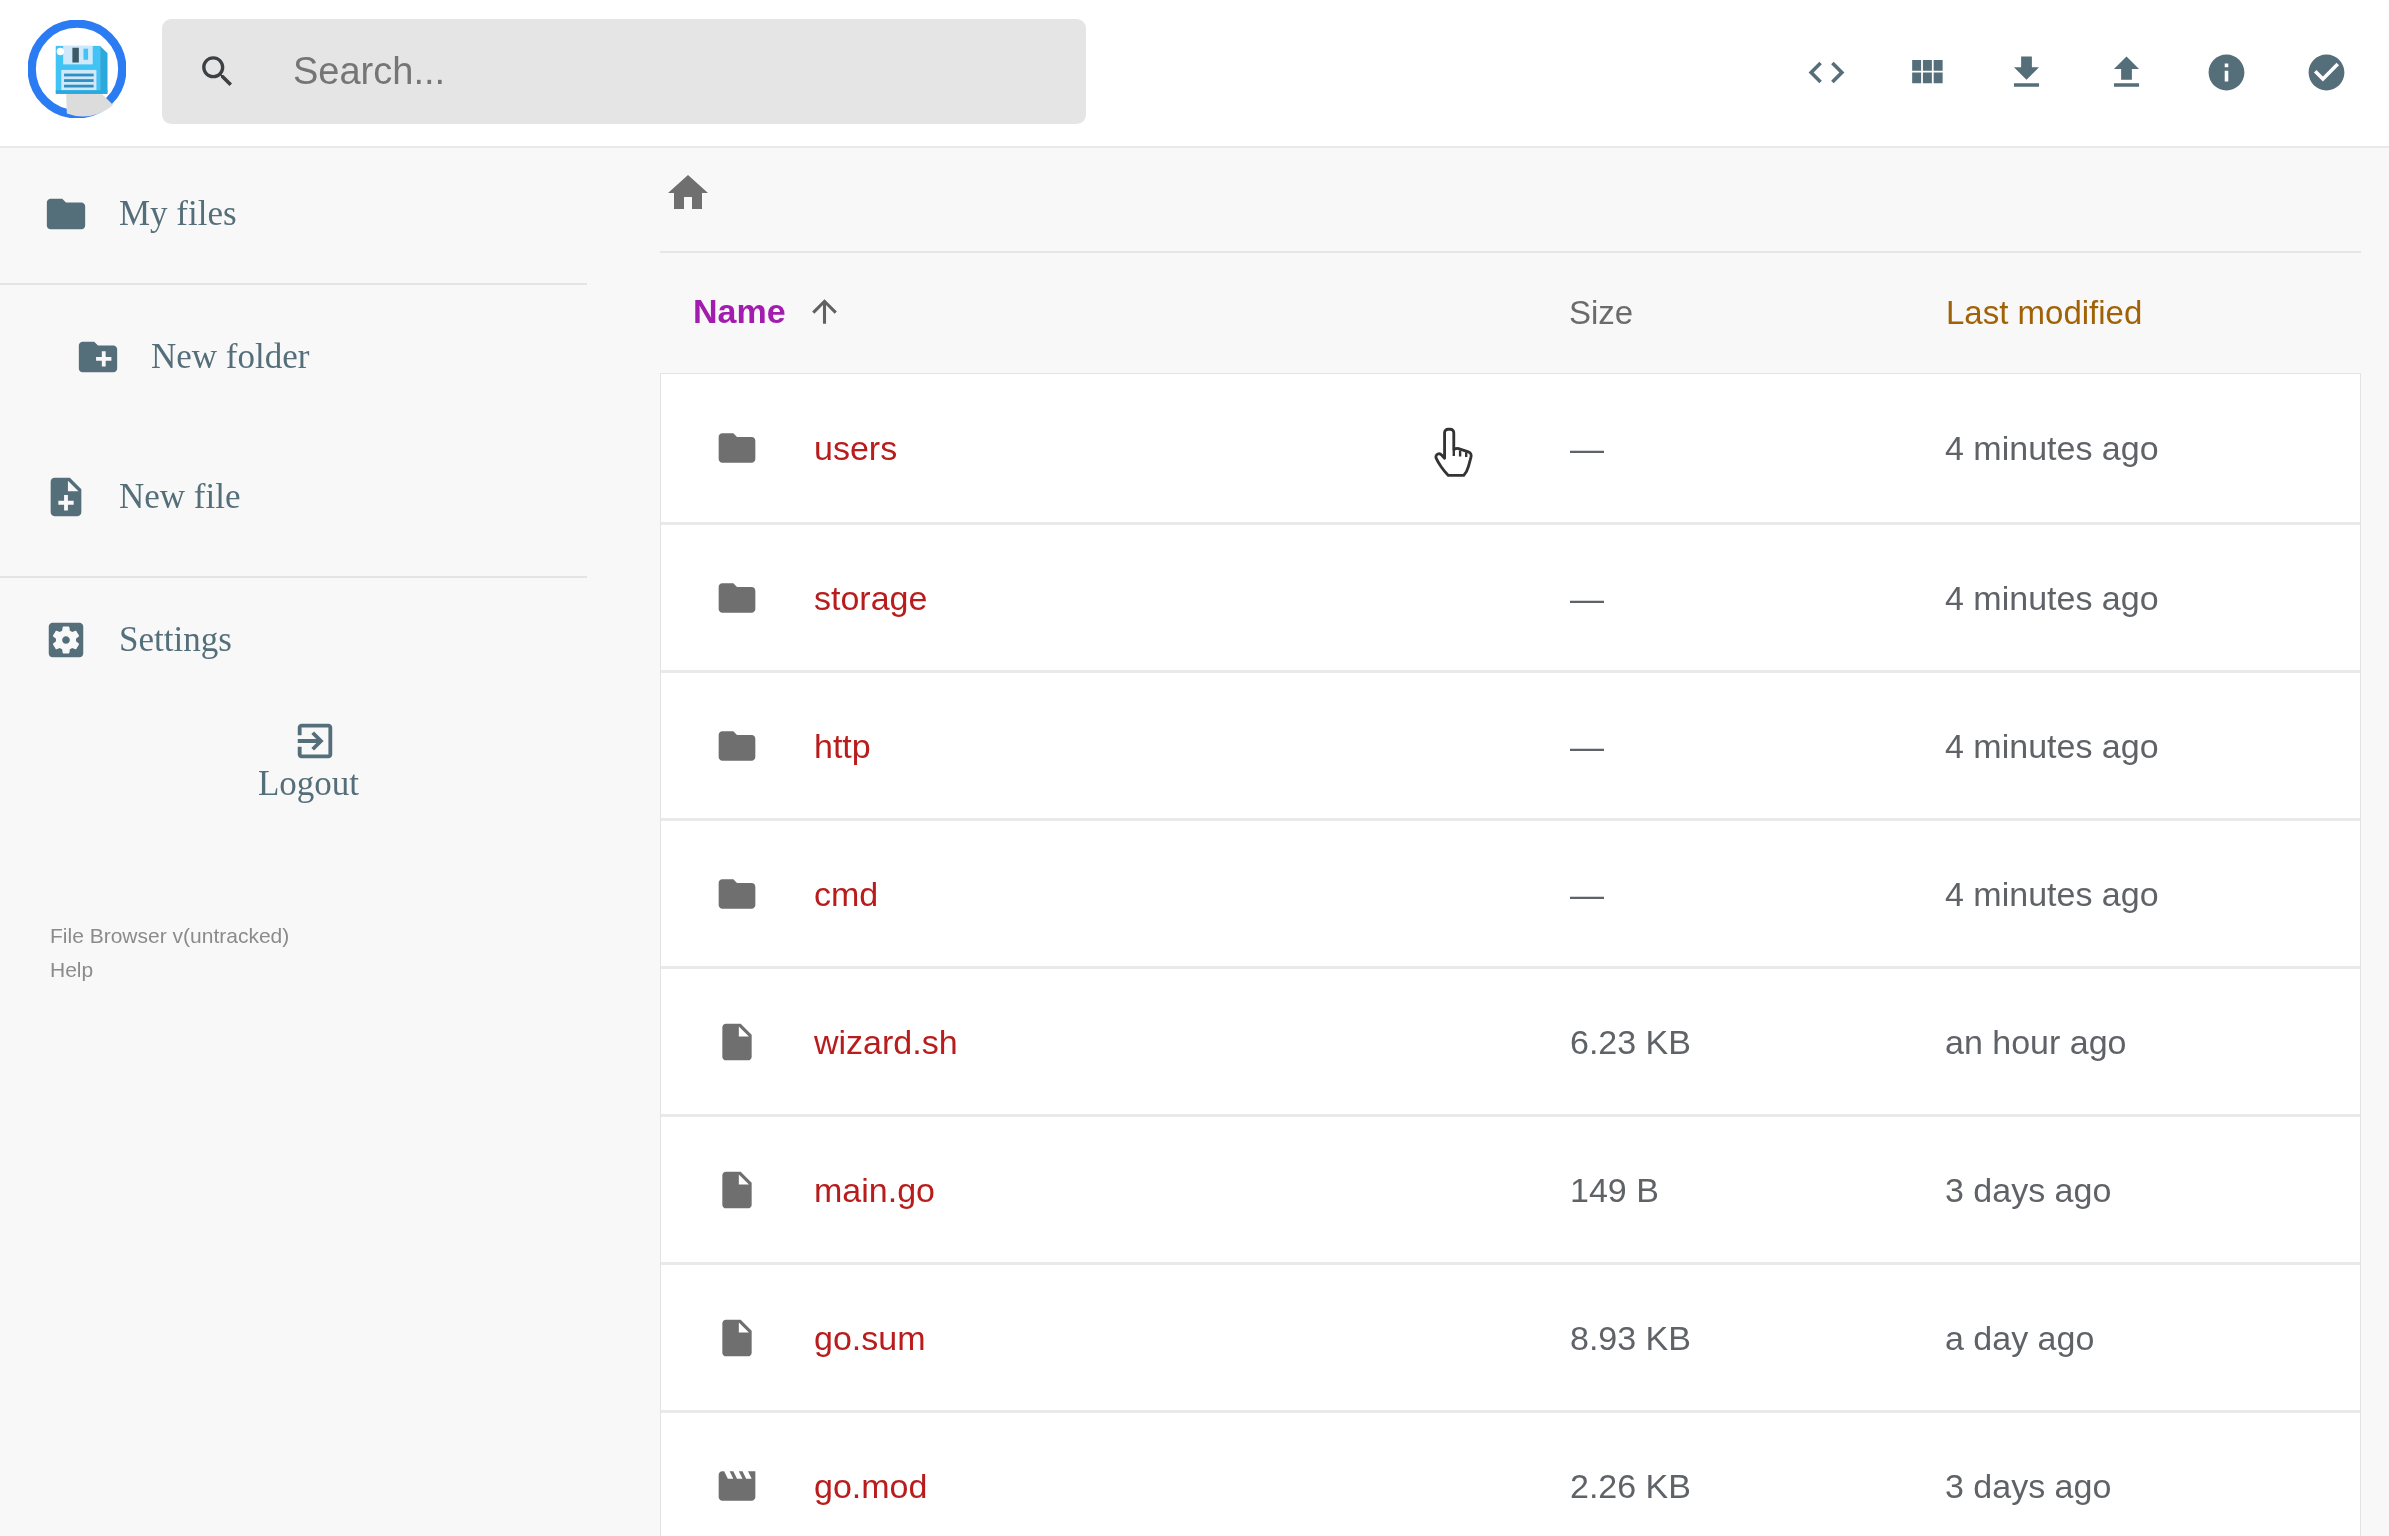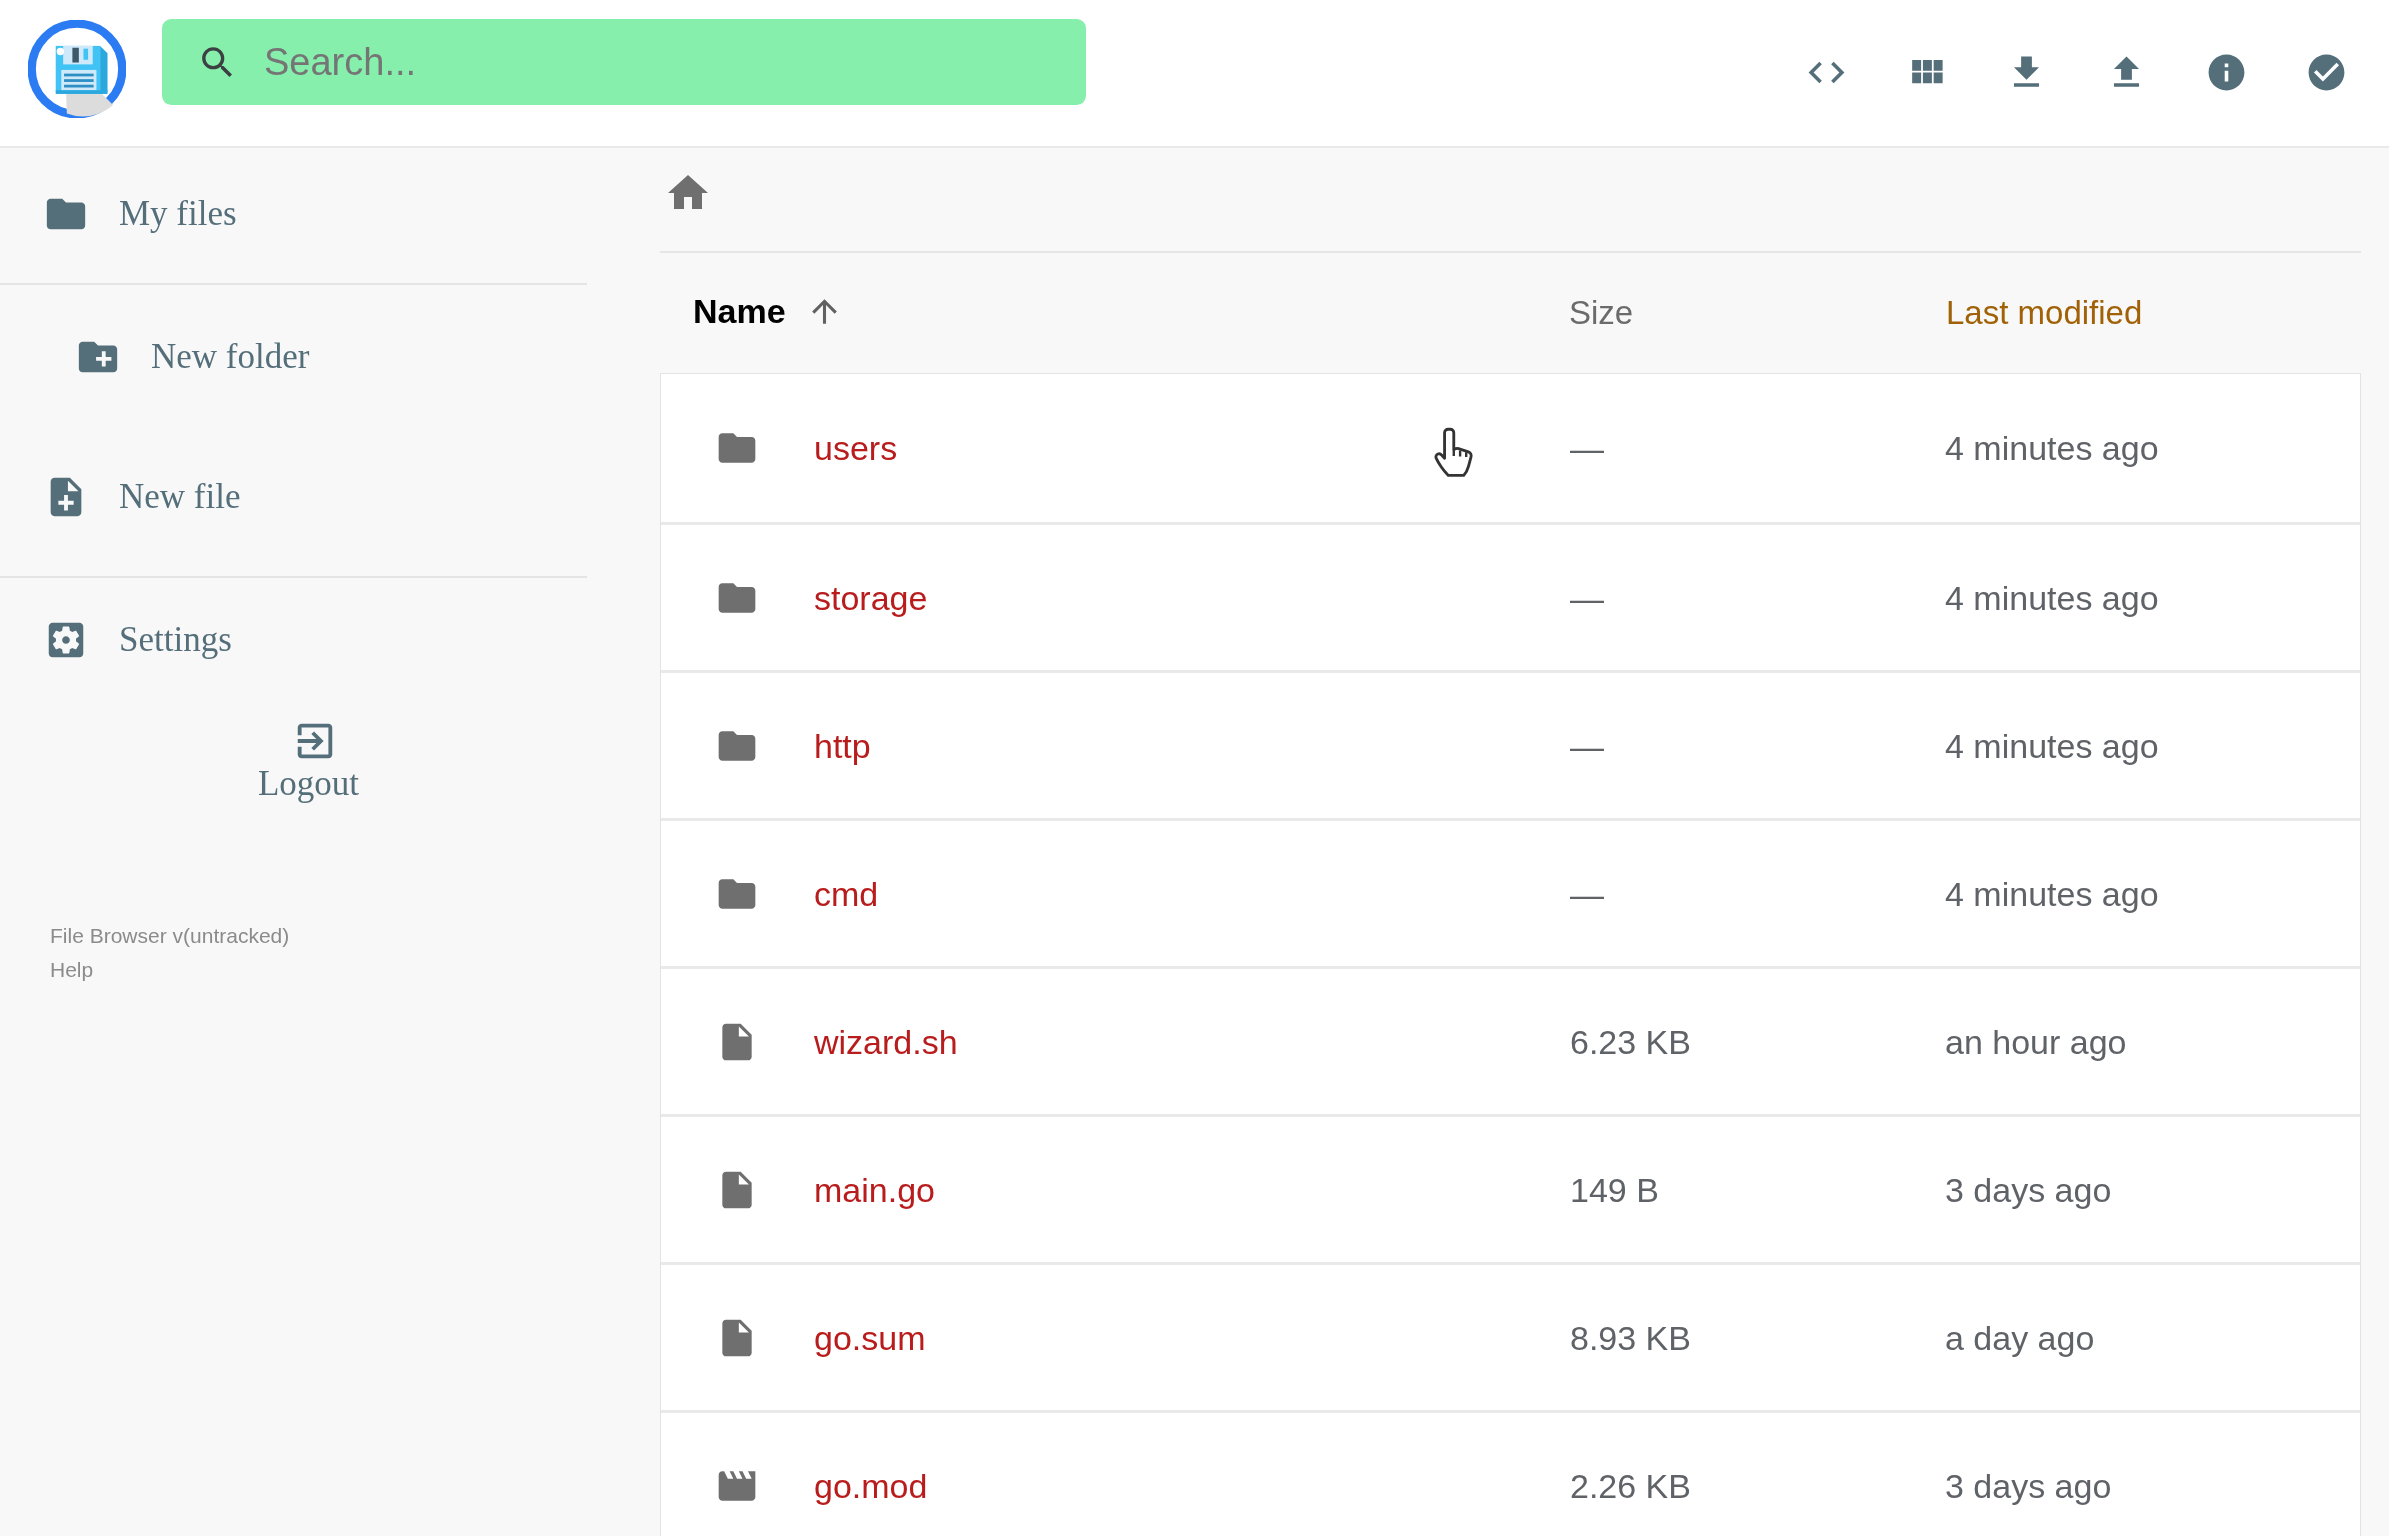--- a/index.html
+++ b/index.html
@@ -14,23 +14,23 @@
 
   
   .topbar {
     position:absolute; left:0; top:0; width:2389px; height:148px;
     background:#ffffff; border-bottom:2.8px solid #e9e9e9;
   }
   .logo {
     position:absolute; left:28px; top:20.4px; width:98px; height:98px;
   }
   .searchbar {
-    position:absolute; left:162px; top:19.4px; width:924px; height:86px;
-    background:#86efac; border-radius:9.3px;
-    display:flex; align-items:center;
+    position:absolute; left:162px; top:19.4px; width:924px; height:105px;
+    background:#e5e5e5; border-radius:9.3px;
+    display:flex; align-items:center;gap:29px;
   }
   .searchbar .mag { margin-left:35px; color:#3c4043; }
   .searchbar input {
     border:none; outline:none; background:transparent;
     font-family:"Liberation Sans", sans-serif;
     font-size:38px; color:#5f6368; margin-left:26px; width:787px;
   }
   .searchbar input::placeholder { color:#757575; opacity:1; }
   .topbar-actions {
     position:absolute; right:41px; top:0; height:145px;
@@ -63,21 +63,21 @@
   }
   .bc-divider {
     position:absolute; left:660px; top:251px; width:1701px; height:1.9px; background:#e6e6e6;
   }
 
   
   .list-header {
     position:absolute; left:660px; top:292px; width:1701px; height:44px;
   }
   .lh-name {
-    position:absolute; left:33px; top:0; font-size:34px; font-weight:bold; color:#000000;
+    position:absolute; left:33px; top:0; font-size:34px; font-weight:bold; color:#a21caf;
     display:flex; align-items:center; gap:20.4px; cursor:pointer;
   }
   .lh-name .sort-arrow { color:#616161; }
   .lh-size { position:absolute; left:909px; top:1.9px; font-size:33px; color:#6b6b6b; cursor:pointer; }
   .lh-mod  { position:absolute; left:1286px; top:1.9px; font-size:33px; color:#a16207; cursor:pointer; }
 
   
   .listing {
     position:absolute; left:660px; top:373px; width:1701px;
     border:1.9px solid #e3e3e3; background:#fff;

